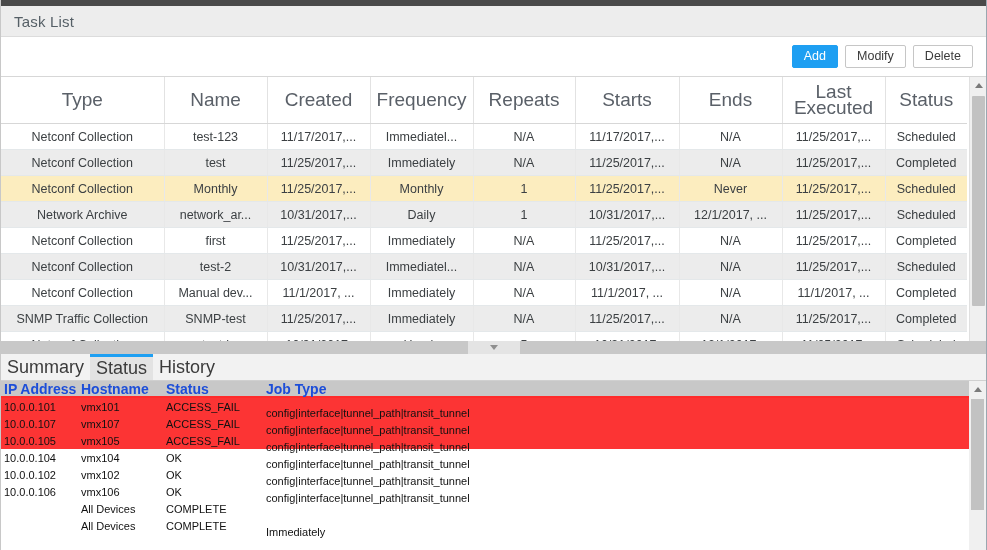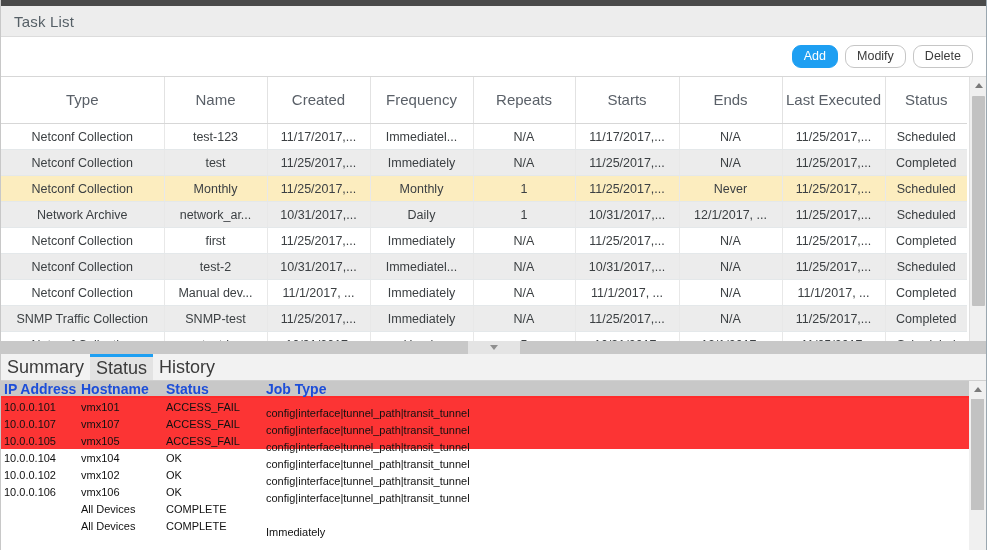--- a/index.html
+++ b/index.html
@@ -66,21 +66,21 @@
   .btn {
     height: 23px;
     min-width: 44px;
     padding: 0 11px;
     margin-left: 7px;
     font-size: 12.5px;
     font-family: "Liberation Sans", sans-serif;
     border: 1px solid #c6c6c6;
     background: #ffffff;
     color: #3a3a3a;
-    border-radius: 9px;
+    border-radius: 2px;
     cursor: pointer;
     line-height: 21px;
     box-sizing: border-box;
     text-align: left;
     white-space: nowrap;
   }
   .btn.primary {
     background: #1e9ff2;
     border-color: #1e9ff2;
     color: #ffffff;
@@ -98,21 +98,21 @@
   table.tasks {
     border-collapse: collapse;
     table-layout: fixed;
     width: 966px;
     font-size: 12.5px;
   }
   table.tasks th {
     height: 46px;
     font-weight: normal;
     color: #5a6068;
-    font-size: 15px;
+    font-size: 19px;
     background: #ffffff;
     border-right: 1px solid #e2e2e2;
     border-bottom: 1px solid #d7d7d7;
     line-height: 16px;
     padding: 0 2px;
     vertical-align: middle;
     text-align: center;
   }
   table.tasks th:last-child { border-right: none; }
   table.tasks td {

